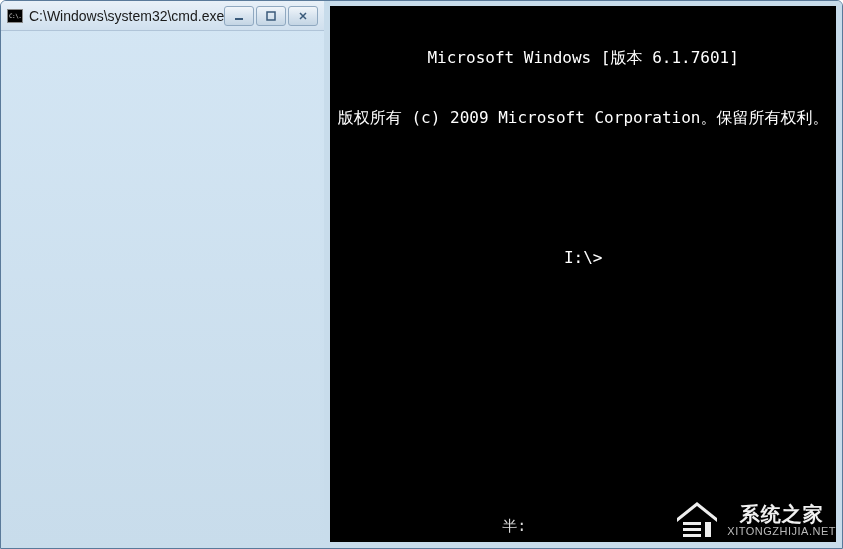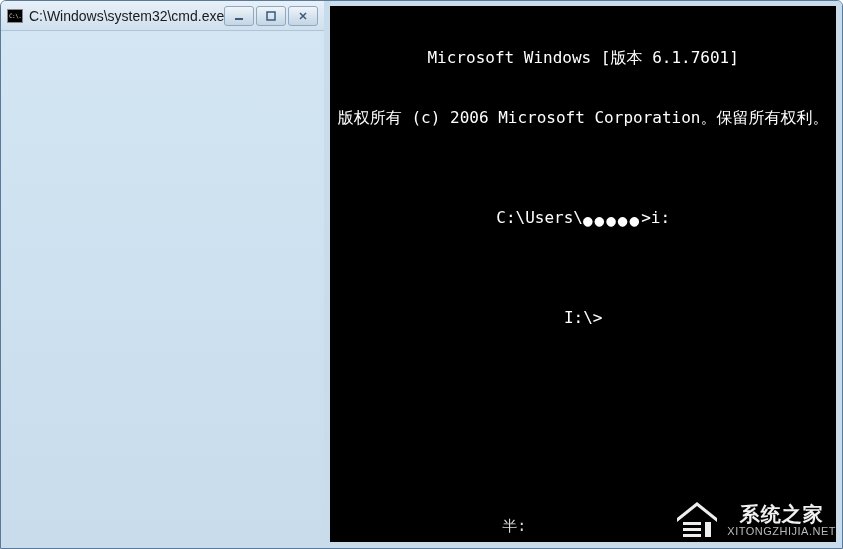--- a/index.html
+++ b/index.html
@@ -168,23 +168,22 @@
         <svg viewBox="0 0 12 12">
             <path d="M3 3 L9 9 M9 3 L3 9" stroke="currentColor" stroke-width="1.5" fill="none"></path>
           </svg>
       </div>
     </div>
   </div>
 
   <div class="terminal-wrap">
     <div class="terminal">
       <div class="terminal-line">Microsoft Windows [版本 6.1.7601]</div>
-      <div class="terminal-line">版权所有 (c) 2006 Microsoft Corporation。保留所有权利。</div>
+      <div class="terminal-line">版权所有 (c) 2009 Microsoft Corporation。保留所有权利。</div>
       <div class="terminal-line"></div>
-      <div class="terminal-line"><span>C:\Users\</span><span class="dots">●●●●●</span><span>&gt;i:</span></div>
       <div class="terminal-line"></div>
       <div class="terminal-line">I:\&gt;</div>
 
       <div class="input-method">半:</div>
 
       <div class="watermark">
         <svg class="watermark-logo" width="52" height="44" viewBox="0 0 52 44">
           <path d="M6 24 L26 8 L46 24 L46 20 L26 4 L6 20 Z" fill="#eee"></path>
           <rect x="12" y="24" width="18" height="3" fill="#eee"></rect>
           <rect x="12" y="30" width="18" height="3" fill="#eee"></rect>

